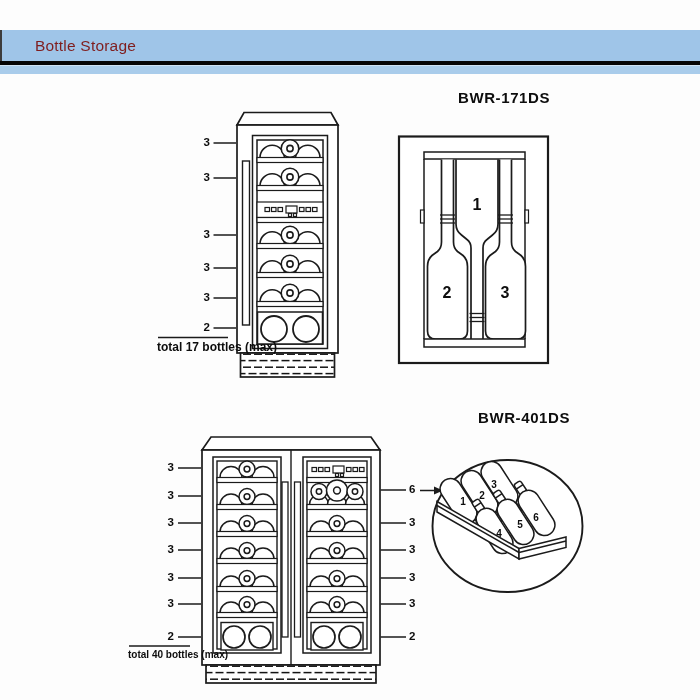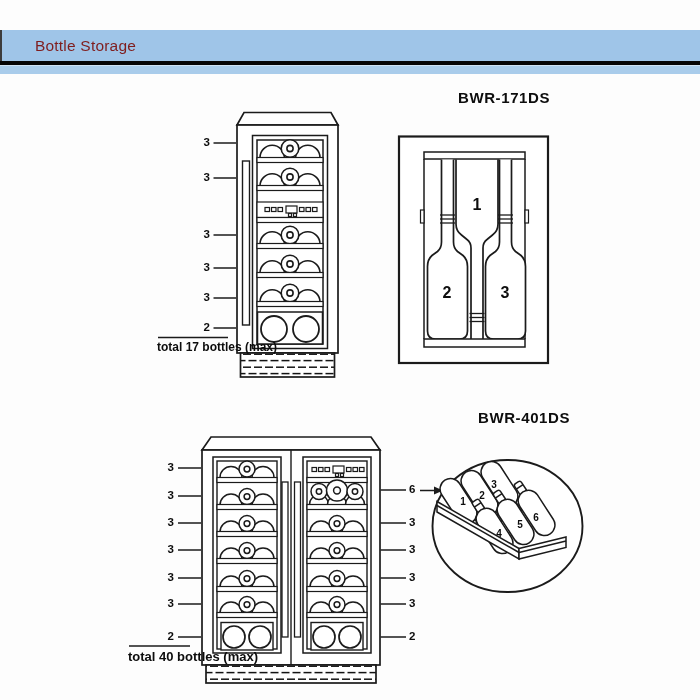--- a/index.html
+++ b/index.html
@@ -33,21 +33,21 @@
   .count {
     position:absolute; font-weight:700; font-size:11.5px; color:#0d0d0d;
     transform:translate(-100%,-54%); line-height:1; white-space:nowrap;
   }
   .count.right { transform:translate(0,-54%); }
 
   .total {
     position:absolute; font-weight:700; color:#0d0d0d; white-space:nowrap; line-height:1;
   }
   .total.t17 { font-size:12px; }
-  .total.t40 { font-size:13px; }
+  .total.t40 { font-size:10px; }
 
   .model {
     position:absolute; font-weight:700; font-size:15px; letter-spacing:.6px;
     color:#0d0d0d; white-space:nowrap; line-height:1;
   }
 
   .dnum {
     position:absolute; font-weight:700; color:#0d0d0d; line-height:1;
     transform:translate(-50%,-50%); white-space:nowrap;
   }

